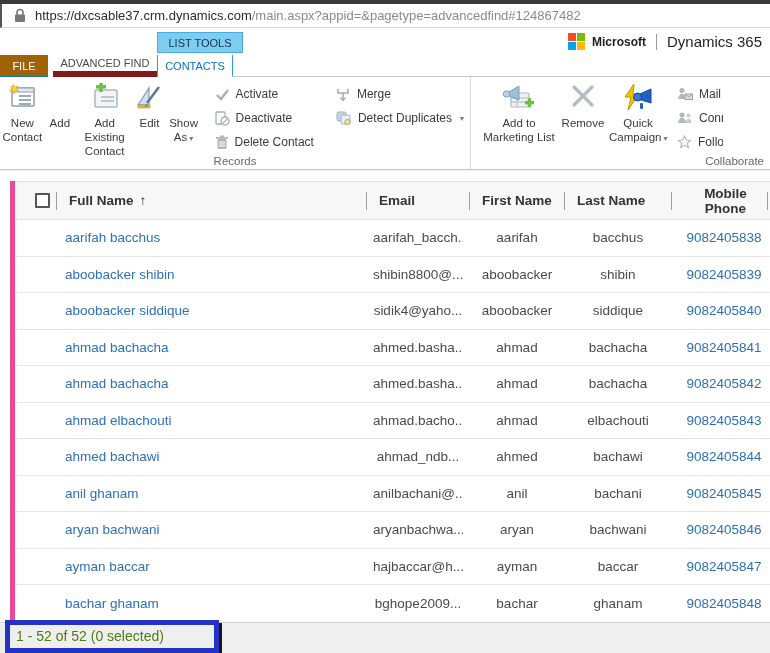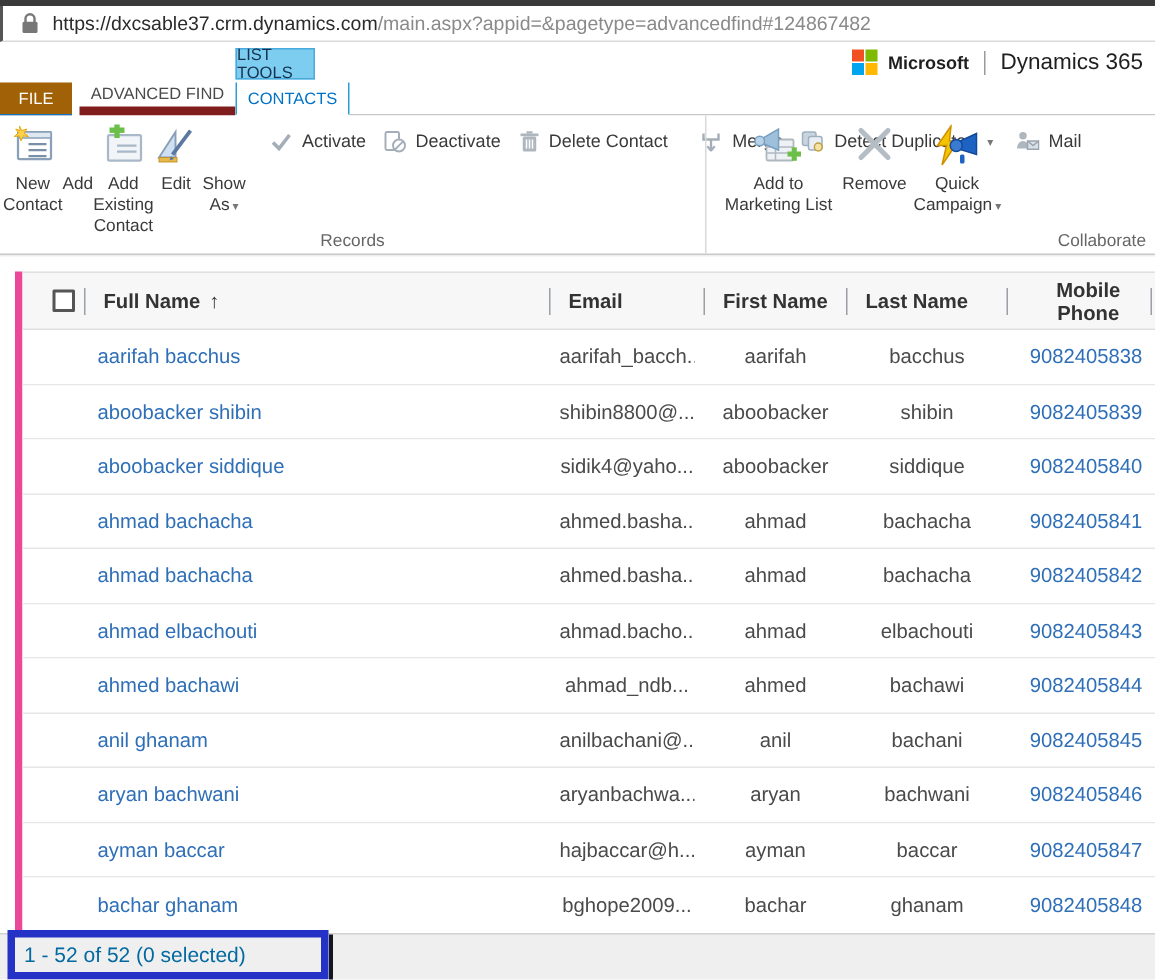--- a/index.html
+++ b/index.html
@@ -15,21 +15,21 @@
 
   
   .brandbar { position:relative; height:49px; background:#fff; }
   .brand { position:absolute; top:5px; right:8px; display:flex; align-items:center; gap:7px; }
   .mslogo { display:grid; grid-template-columns:8px 8px; grid-template-rows:8px 8px; gap:1px; }
   .mslogo i { display:block; }
   .ms-name { font-size:12px; font-weight:bold; color:#1f1f1f; }
   .brand-sep { width:1px; height:16px; background:#9a9a9a; margin:0 3px; }
   .prod-name { font-size:15px; color:#1f1f1f; }
 
-  .listtools-chip { position:absolute; left:157px; top:4px; width:53px; height:21px;
+  .listtools-chip { position:absolute; left:157px; top:4px; width:86px; height:21px;
     background:#7ccdf0; border:1px solid #49aadd; display:flex; align-items:center;
     justify-content:center; font-size:11px; color:#16324f; }
   .tabrow { position:absolute; left:0; bottom:0; width:100%; height:22px; display:flex; }
   .tab { height:22px; display:flex; align-items:center; justify-content:center;
     font-size:11px; border-bottom:6px solid #7f1d1d; }
   .tab-file { width:48px; background:#a16207; color:#fff; border-bottom:1px solid #1173c0; }
   .tab-af { width:104px; color:#4a4a4a; margin-left:5px; }
   .tab-contacts { width:76px; color:#0072c6; background:#fff; border-bottom:1px solid #fff;
     border-left:1px solid #2e9fd6; border-right:1px solid #2e9fd6; }
   .tab-fill { flex:1; border-bottom:1px solid #c8c8c8; }
@@ -42,21 +42,21 @@
   .rgroup-collab { flex:1; display:flex; border-left:1px solid #d9d9d9; padding-left:8px; }
   .glabel { position:absolute; bottom:2px; font-size:11.5px; color:#666; }
   .glabel-records { left:0; width:470px; text-align:center; }
   .glabel-collab { right:6px; }
 
   .rbtn-big { display:flex; flex-direction:column; align-items:center; padding-top:4px; cursor:default; }
   .rbtn-big .ric { height:36px; display:flex; align-items:flex-start; justify-content:center; padding-top:2px; }
   .rbtn-big .rlb { font-size:11.5px; line-height:1.2; text-align:center; color:#3a3a3a; }
   .caret { font-size:8px; color:#777; margin-left:2px; }
 
-  .rstack { display:flex; flex-direction:row; padding-top:5px; }
+  .rstack { display:flex; flex-direction:column; padding-top:5px; }
   .rsmall { display:flex; align-items:center; height:24px; gap:6px; padding:0 6px;
     font-size:12px; color:#3a3a3a; white-space:nowrap; }
 
   
   .grid { margin-left:10px; margin-top:11px; border-left:5px solid #ec4899; width:760px;text-align:center; }
   .ghead { display:flex; align-items:center; height:39px; background:#f7f7f7;
     border-top:1px solid #e0e0e0; border-bottom:1px solid #e0e0e0;
     font-size:13.5px; font-weight:bold; color:#333; }
   .grow { display:flex; align-items:center; height:36.5px; background:#fff;
     border-bottom:1px solid #e6e6e6; font-size:13.5px; color:#4a4a4a; }
@@ -70,21 +70,21 @@
   .name-pad { padding-left:15px; }
   .chk { width:15px; height:15px; border:2px solid #555; border-radius:1px; background:#fff; }
   a.glink { color:#2e6fb7; text-decoration:none; }
   .sort-arrow { font-weight:normal; margin-left:6px; color:#333; }
   .trunc { white-space:nowrap; overflow:hidden; }
 
   
   .statusbar { position:relative; height:36px; background:#efefef; border-top:1px solid #d2d2d2; }
   .annot-box { position:absolute; left:5px; top:-3px; width:214px; height:33px;
     border:5px solid #2433c5; box-shadow:3px 3px 0 #15161f; display:flex; align-items:center; }
-  .status-text { font-size:14px; color:#0369a1; padding-left:6px; white-space:nowrap; }
+  .status-text { font-size:14px; color:#4d7c0f; padding-left:6px; white-space:nowrap; }
 
   svg { display:block; }
 </style>
 </head>
 <body>
 
 <div class="win-strip"></div>
 <div class="urlbar">
   <span>
     <svg width="12" height="15" viewBox="0 0 12 15">

